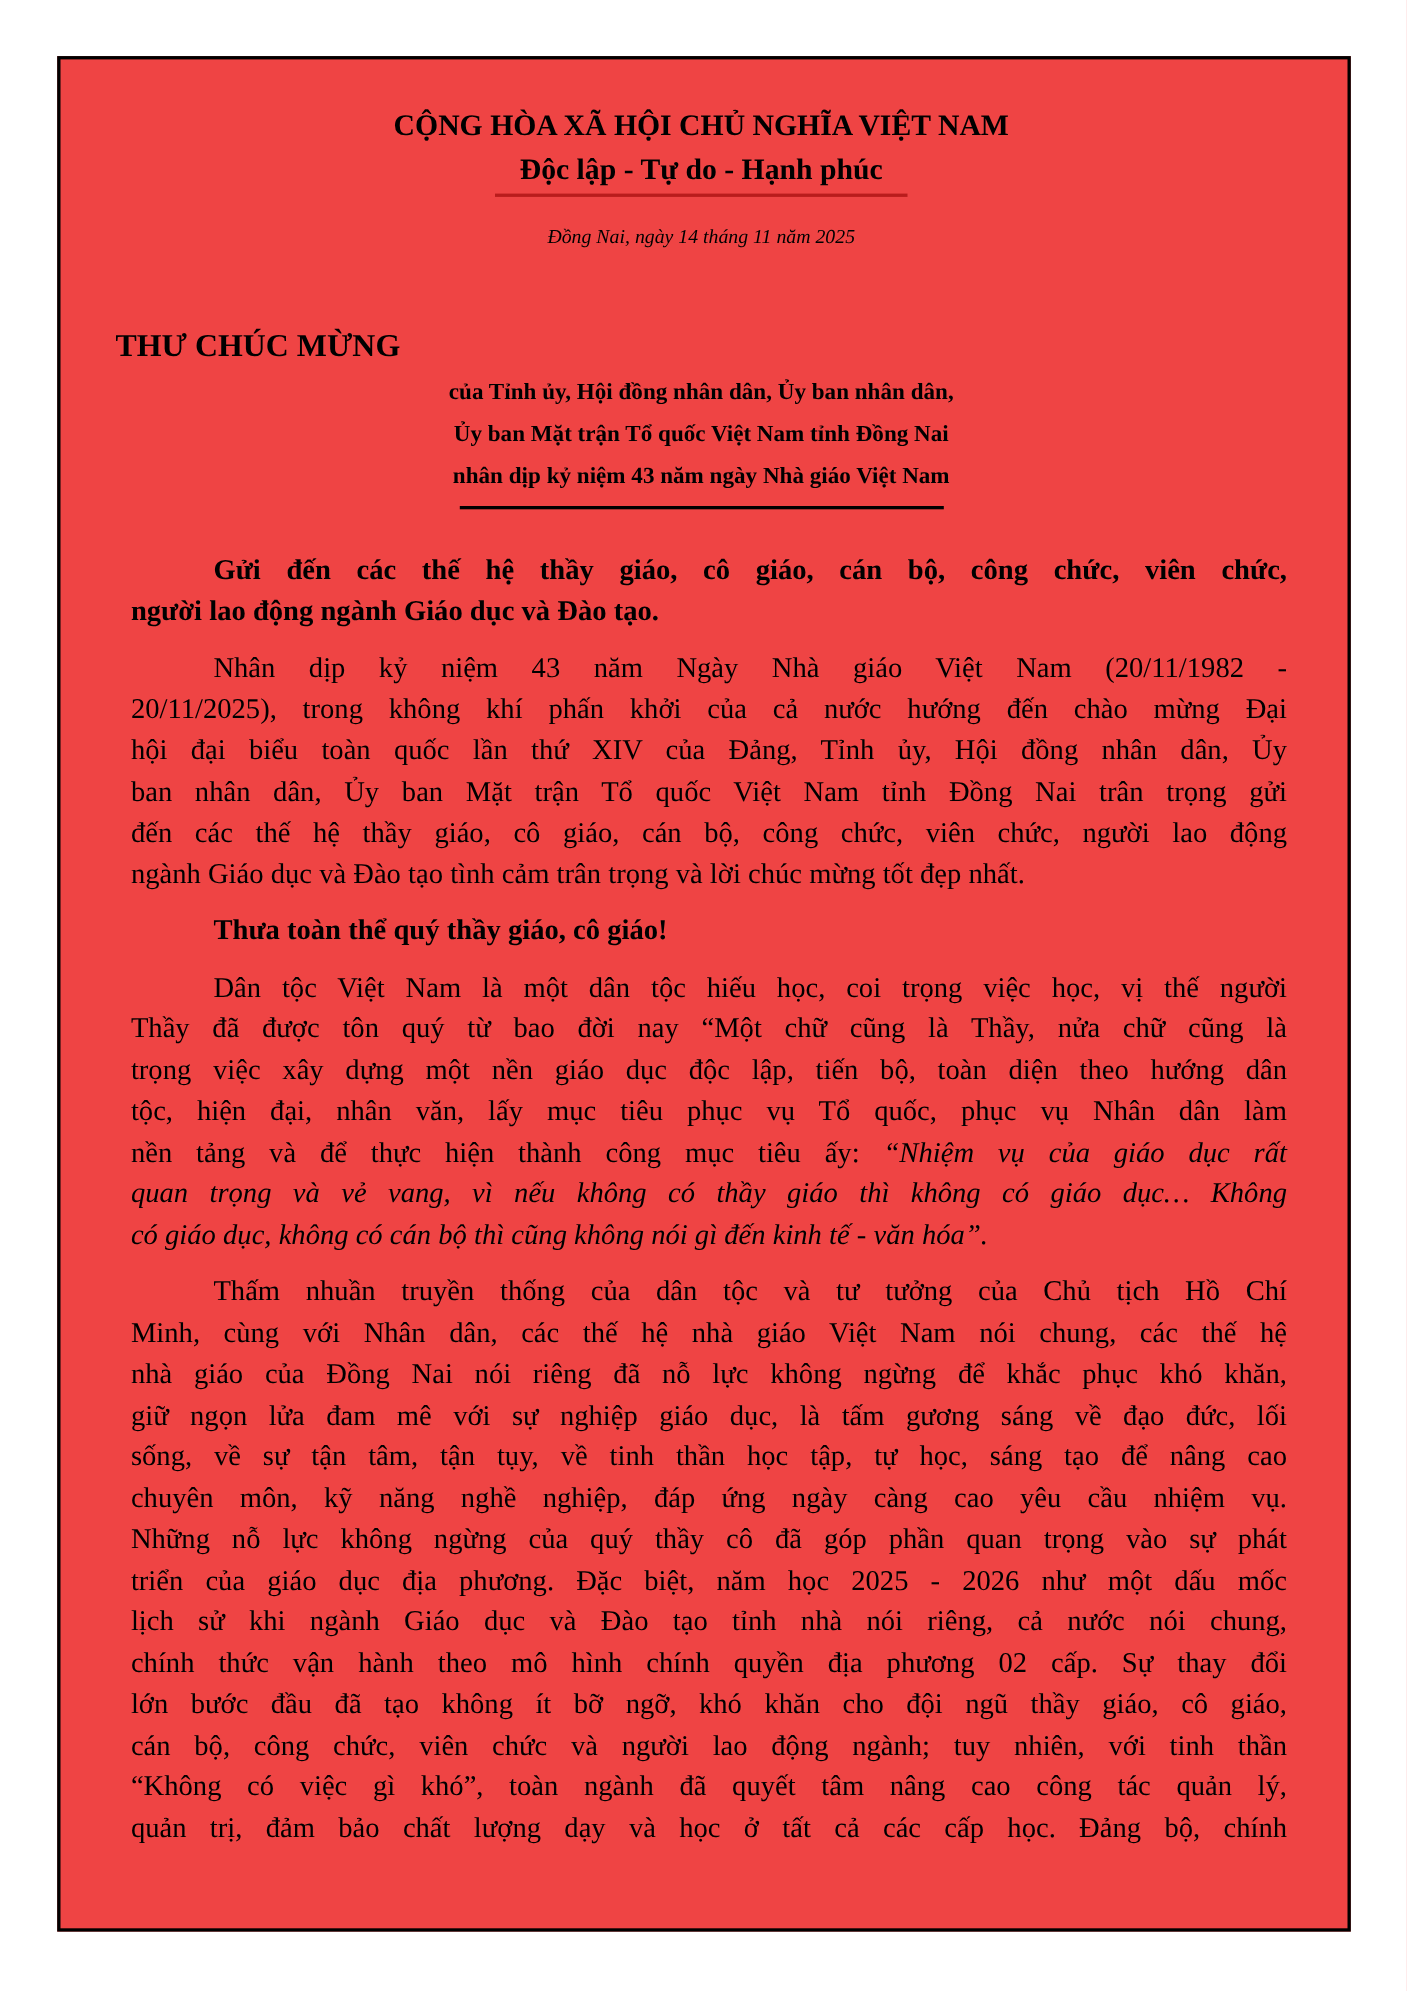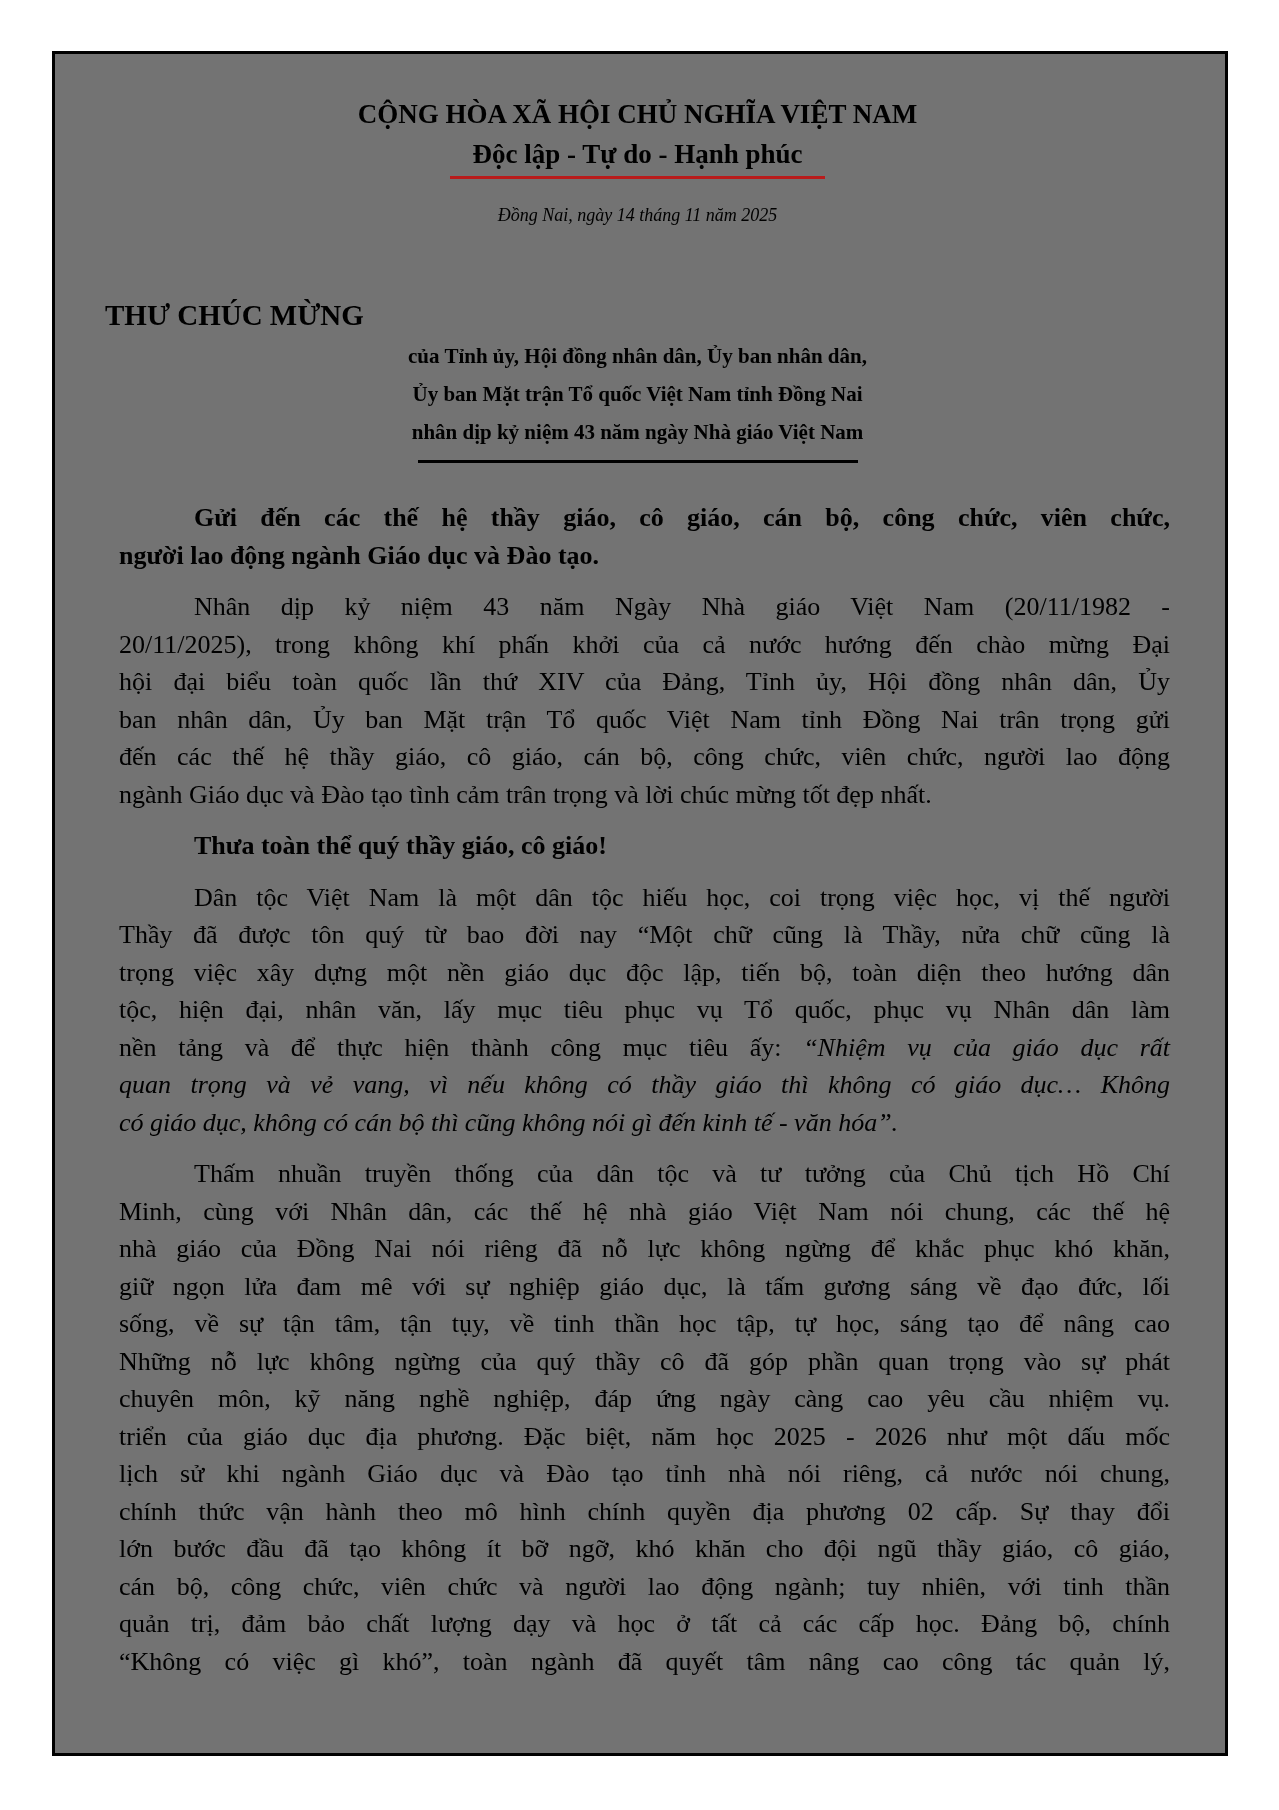--- a/index.html
+++ b/index.html
@@ -11,21 +11,21 @@
     position: relative;
     overflow: hidden;
   }
   .frame {
     position: absolute;
     left: 52px; top: 51px;
     width: 1176px; height: 1705px;
     border: 3px solid #000000;
     box-sizing: border-box;
     padding: 40px 55px 0 50px;
-    background: #737373;
+    background: #ef4444;
   }
   .h-national {
     text-align: center; font-weight: bold;
     font-size: 27px; line-height: 40px;
   }
   .h-motto {
     text-align: center; font-weight: bold;
     font-size: 27px; line-height: 40px;
   }
   .motto-underline {
@@ -113,24 +113,24 @@
         <div class="tline just"><span>nền tảng và để thực hiện thành công mục tiêu ấy: </span><span class="it">“Nhiệm vụ của giáo dục rất</span></div>
         <div class="tline just"><span class="it">quan trọng và vẻ vang, vì nếu không có thầy giáo thì không có giáo dục… Không</span></div>
         <div class="tline"><span class="it">có giáo dục, không có cán bộ thì cũng không nói gì đến kinh tế - văn hóa”.</span></div>
       </div>
       <div class="para">
         <div class="tline just ind"><span>Thấm nhuần truyền thống của dân tộc và tư tưởng của Chủ tịch Hồ Chí</span></div>
         <div class="tline just"><span>Minh, cùng với Nhân dân, các thế hệ nhà giáo Việt Nam nói chung, các thế hệ</span></div>
         <div class="tline just"><span>nhà giáo của Đồng Nai nói riêng đã nỗ lực không ngừng để khắc phục khó khăn,</span></div>
         <div class="tline just"><span>giữ ngọn lửa đam mê với sự nghiệp giáo dục, là tấm gương sáng về đạo đức, lối</span></div>
         <div class="tline just"><span>sống, về sự tận tâm, tận tụy, về tinh thần học tập, tự học, sáng tạo để nâng cao</span></div>
+        <div class="tline just"><span>chuyên môn, kỹ năng nghề nghiệp, đáp ứng ngày càng cao yêu cầu nhiệm vụ.</span></div>
         <div class="tline just"><span>Những nỗ lực không ngừng của quý thầy cô đã góp phần quan trọng vào sự phát</span></div>
-        <div class="tline just"><span>chuyên môn, kỹ năng nghề nghiệp, đáp ứng ngày càng cao yêu cầu nhiệm vụ.</span></div>
         <div class="tline just"><span>triển của giáo dục địa phương. Đặc biệt, năm học 2025 - 2026 như một dấu mốc</span></div>
         <div class="tline just"><span>lịch sử khi ngành Giáo dục và Đào tạo tỉnh nhà nói riêng, cả nước nói chung,</span></div>
         <div class="tline just"><span>chính thức vận hành theo mô hình chính quyền địa phương 02 cấp. Sự thay đổi</span></div>
         <div class="tline just"><span>lớn bước đầu đã tạo không ít bỡ ngỡ, khó khăn cho đội ngũ thầy giáo, cô giáo,</span></div>
         <div class="tline just"><span>cán bộ, công chức, viên chức và người lao động ngành; tuy nhiên, với tinh thần</span></div>
+        <div class="tline just"><span>“Không có việc gì khó”, toàn ngành đã quyết tâm nâng cao công tác quản lý,</span></div>
         <div class="tline just"><span>quản trị, đảm bảo chất lượng dạy và học ở tất cả các cấp học. Đảng bộ, chính</span></div>
-        <div class="tline just"><span>“Không có việc gì khó”, toàn ngành đã quyết tâm nâng cao công tác quản lý,</span></div>
       </div>
     </div>
 </div>
 
 </body></html>

